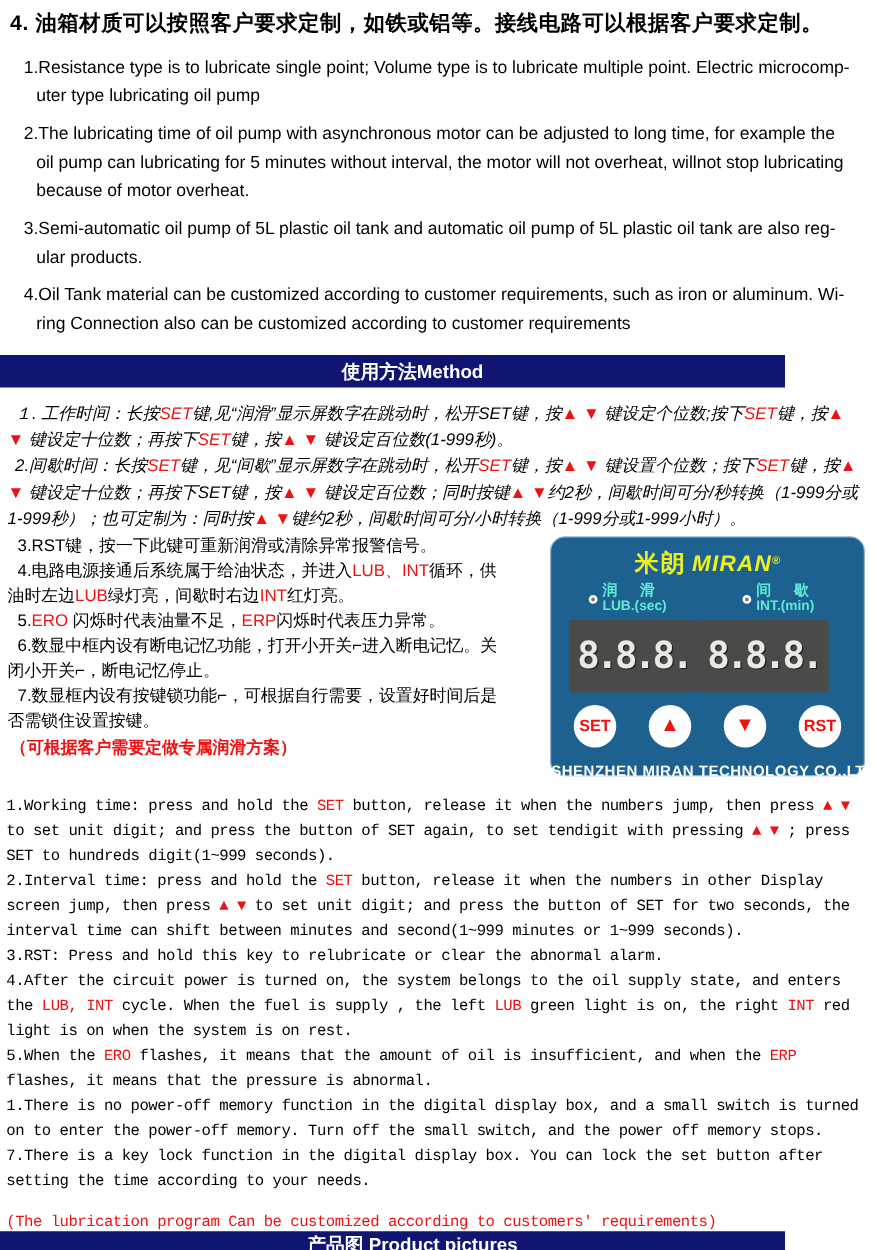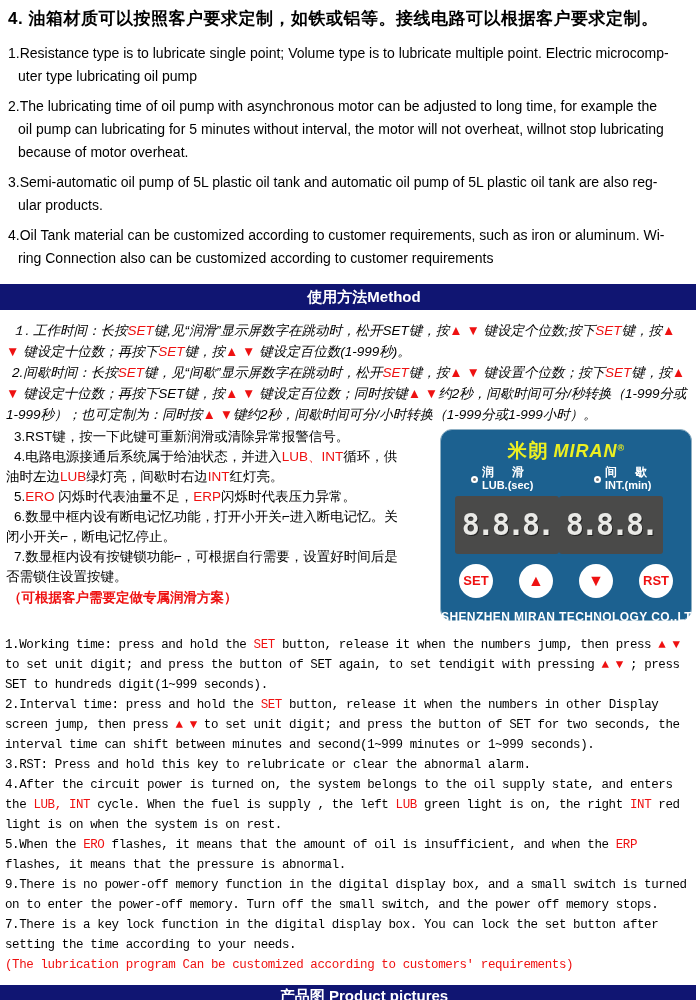--- a/index.html
+++ b/index.html
@@ -16,25 +16,25 @@
     width:700px;height:1000px;background:#ffffff;overflow:hidden;
     font-family:"Liberation Sans","DejaVu Sans",sans-serif;color:#000;
     position:relative;
   }
   
   .cn-header{
     padding:7px 8px 0 8px;font-size:17px;font-weight:bold;letter-spacing:.5px;
   }
   .intro{padding:12px 8px 0 8px;}
   .intro .para{margin-bottom:7px;font-size:14px;line-height:23px;}
-  .intro .para div{white-space:nowrap;}
+  .intro .para div{white-space:nowrap;margin-left:11px;}
   .intro .para .cont{padding-left:10px;}
   
   .banner{
-    width:696px;height:26px;background:var(--navy);color:#fff;
+    width:628px;height:26px;background:var(--navy);color:#fff;
     display:flex;align-items:center;justify-content:center;
     font-size:15px;font-weight:bold;margin-top:14px;padding-left:32px;
   }
   .banner.bottom{
     position:absolute;left:0;bottom:0;height:15px;overflow:hidden;
     align-items:flex-start;padding-top:2px;
   }
   
   .method-cn{padding:10px 8px 0 6px;font-size:13.5px;line-height:21px;font-weight:500;}
   .method-cn .cn-para{text-indent:6px;font-style:italic;}
@@ -53,21 +53,21 @@
   .brand{
     text-align:center;margin-top:7px;color:var(--brand-yellow);
     font-weight:bold;line-height:22px;white-space:nowrap;
   }
   .brand .brand-cn{font-size:19px;letter-spacing:2px;}
   .brand .brand-en{font-size:18px;font-style:italic;letter-spacing:1px;}
   .brand .reg{font-size:9px;vertical-align:super;}
   .labels-row{
     display:flex;justify-content:space-between;padding:2px 26px 0 30px;
   }
-  .disp-label{display:flex;align-items:center;color:#ffffff;}
+  .disp-label{display:flex;align-items:center;color:#5eead4;}
   .led{
     width:7px;height:7px;border-radius:50%;background:#777;
     border:2px solid #fff;margin-right:4px;margin-top:2px;flex:0 0 auto;
   }
   .lbl-cn{font-size:12px;font-weight:bold;letter-spacing:18px;line-height:13px;white-space:nowrap;}
   .lbl-en{font-size:11px;font-weight:bold;line-height:13px;white-space:nowrap;}
   .displays-row{display:flex;justify-content:space-between;padding:4px 28px 0 14px;}
   .seg{
     width:118px;height:58px;background:var(--display-bg);border-radius:3px;
     color:var(--digit);font-family:"DejaVu Sans Mono",monospace;
@@ -84,21 +84,21 @@
   .company{
     text-align:left;color:#fff;font-weight:bold;font-size:12px;
     letter-spacing:.4px;margin-top:9px;white-space:nowrap;
   }
   
   .method-en{
     padding:14px 4px 0 5px;
     font-family:Liberation Mono, monospace;
     font-size:12.5px;letter-spacing:-0.4px;line-height:20px;
   }
-  .en-note{color:var(--red);margin-top:0;}
+  .en-note{color:var(--red);margin-top:13px;}
 </style>
 </head>
 <body>
 
 <div class="page">
 
   <div class="cn-header">4. 油箱材质可以按照客户要求定制，如铁或铝等。接线电路可以根据客户要求定制。</div>
 
   <div class="intro">
     <div class="para">
@@ -175,21 +175,21 @@
       </div>
     </div>
   </div>
 
   <div class="method-en">
     <div class="en-item"><span>1.Working time: press and hold the </span><span class="red">SET</span><span> button, release it when the numbers jump, then press </span><span class="red">▲ ▼</span><span> to set unit digit; and press the button of SET again, to set tendigit with pressing </span><span class="red">▲ ▼</span><span> ; press SET to hundreds digit(1~999 seconds).</span></div>
     <div class="en-item"><span>2.Interval time: press and hold the </span><span class="red">SET</span><span> button, release it when the numbers in other Display screen jump, then press </span><span class="red">▲ ▼</span><span> to set unit digit; and press the button of SET for two seconds, the interval time can shift between minutes and second(1~999 minutes or 1~999 seconds).</span></div>
     <div class="en-item"><span>3.RST: Press and hold this key to relubricate or clear the abnormal alarm.</span></div>
     <div class="en-item"><span>4.After the circuit power is turned on, the system belongs to the oil supply state, and enters the </span><span class="red">LUB, INT</span><span> cycle. When the fuel is supply , the left </span><span class="red">LUB</span><span> green light is on, the right </span><span class="red">INT</span><span> red light is on when the system is on rest.</span></div>
     <div class="en-item"><span>5.When the </span><span class="red">ERO</span><span> flashes, it means that the amount of oil is insufficient, and when the </span><span class="red">ERP</span><span> flashes, it means that the pressure is abnormal.</span></div>
-    <div class="en-item"><span>9.There is no power-off memory function in the digital display box, and a small switch is turned on to enter the power-off memory. Turn off the small switch, and the power off memory stops.</span></div>
+    <div class="en-item"><span>1.There is no power-off memory function in the digital display box, and a small switch is turned on to enter the power-off memory. Turn off the small switch, and the power off memory stops.</span></div>
     <div class="en-item"><span>7.There is a key lock function in the digital display box. You can lock the set button after setting the time according to your needs.</span></div>
     <div class="en-note">(The lubrication program Can be customized according to customers'  requirements)</div>
   </div>
 
   <div class="banner bottom">
     <span>产品图 Product pictures</span>
   </div>
 
 </div>
 

